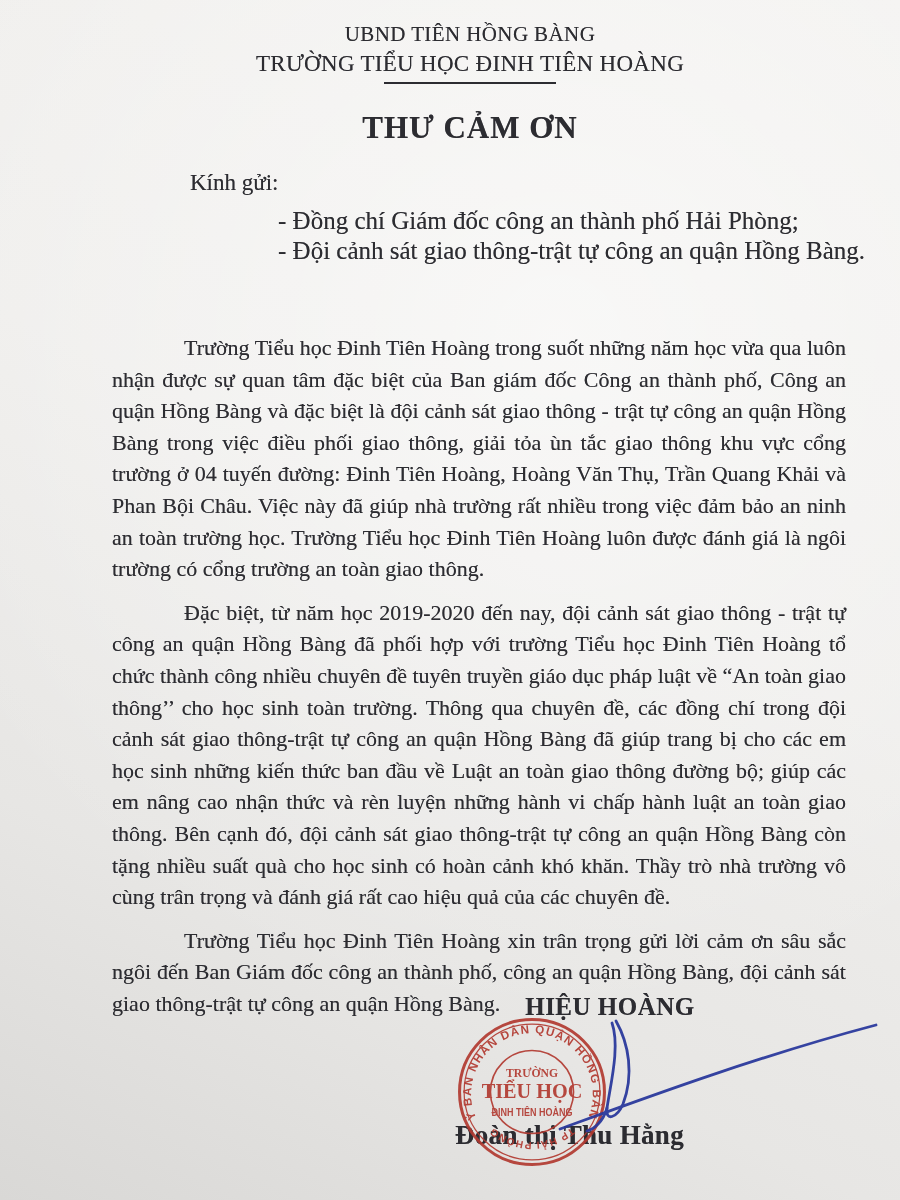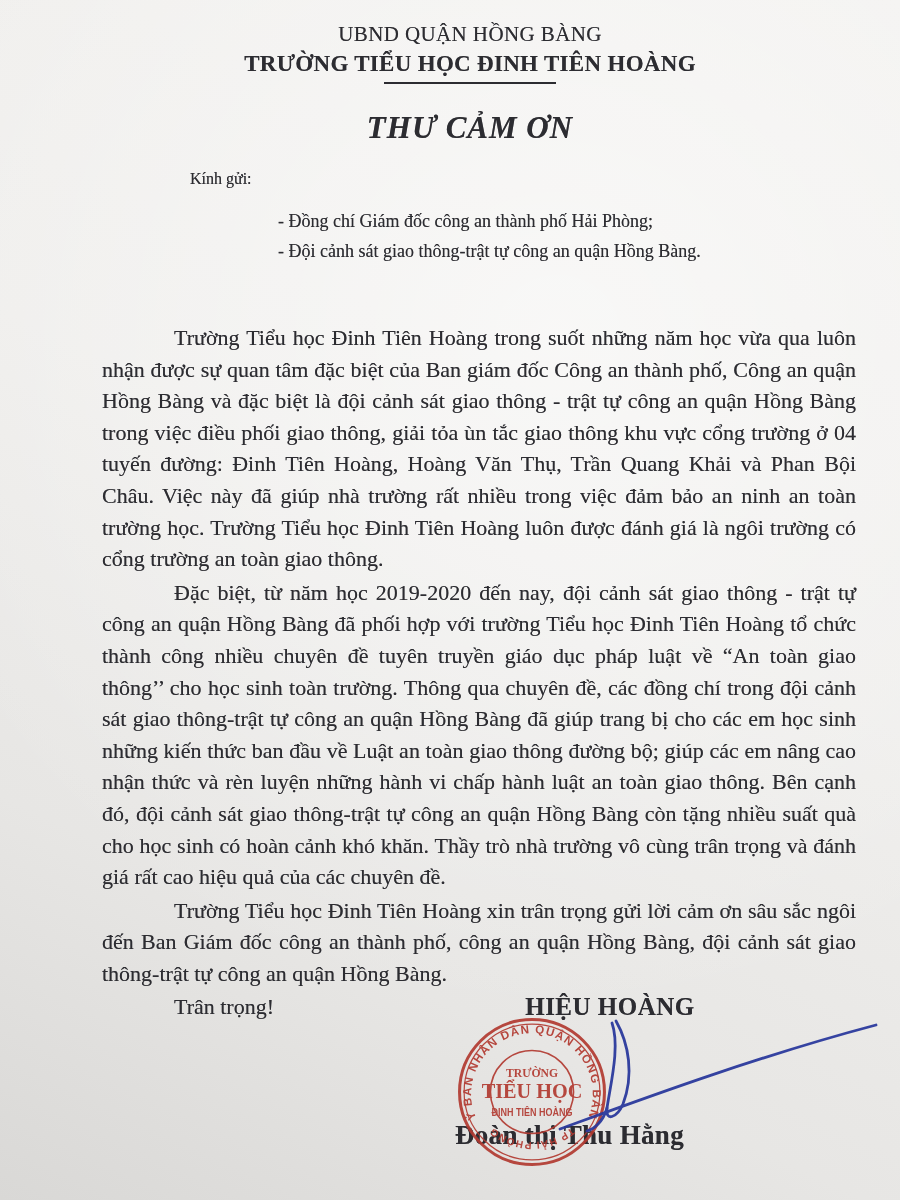--- a/index.html
+++ b/index.html
@@ -7,69 +7,68 @@
     width:900px;height:1200px;position:relative;overflow:hidden;
     font-family:"Liberation Serif","DejaVu Serif",serif;
     color:#2c2c31;
     background:
       radial-gradient(130% 95% at 62% 28%, rgba(255,255,255,0.55), rgba(255,255,255,0) 60%),
       linear-gradient(205deg,#f3f2f0 0%,#efeeec 45%,#e7e6e4 75%,#d9d8d6 100%);
   }
   .soft{ text-shadow:0 0 .6px rgba(44,44,49,.55); }
   .header{ position:absolute; top:22px; left:40px; width:860px; text-align:center; }
   .org-line{ font-size:21px; letter-spacing:.4px; }
-  .school-line{ font-size:23px; font-weight:bold; margin-top:4px; letter-spacing:.3px; }
+  .school-line{ font-size:23px; font-weight:normal; margin-top:4px; letter-spacing:.3px; }
   .school-underline{ width:172px; height:2px; background:#2c2c31; margin:5px auto 0; }
   .title{ position:absolute; top:110px; left:40px; width:860px; text-align:center;
-          font-size:31px; font-weight:bold; letter-spacing:1px;font-style:italic; }
-  .salutation{ position:absolute; top:170px; left:190px; font-size:16px; }
-  .recipients{ position:absolute; top:206px; left:278px; font-size:18px; line-height:30px; }
+          font-size:31px; font-weight:bold; letter-spacing:1px; }
+  .salutation{ position:absolute; top:170px; left:190px; font-size:23px; }
+  .recipients{ position:absolute; top:206px; left:278px; font-size:25px; line-height:30px; }
   .body-block{
     position:absolute; top:320px; left:100px; width:758px;
     font-size:22px; line-height:31.6px; text-align:justify;
   }
-  .body-block p{ margin:2px; text-indent:72px; }
+  .body-block p{ margin:12px; text-indent:72px; }
   .closing{ text-align:left; }
   .sig-title{ position:absolute; top:993px; left:455px; width:310px; text-align:center;
               font-size:25px; font-weight:bold; letter-spacing:.5px; }
   .stamp{ position:absolute; top:1016px; left:456px; width:152px; height:152px; z-index:2; opacity:.92; }
   .signature{ position:absolute; top:1012px; left:546px; width:344px; height:128px; z-index:3; }
   .signer{ position:absolute; top:1120px; left:455px; width:380px; 
            font-size:27px; font-weight:bold; z-index:1; letter-spacing:.3px; }
   .stamp text{ font-weight:bold; }
   .ring-text{ font-family:"Liberation Sans","DejaVu Sans",sans-serif; font-size:11.5px; letter-spacing:1.2px; }
   .ring-text-bottom{ font-family:"Liberation Sans","DejaVu Sans",sans-serif; font-size:10px; letter-spacing:1px; }
   .stamp-serif{ font-family:"Liberation Serif","DejaVu Serif",serif; }
   .stamp-sans{ font-family:"Liberation Sans","DejaVu Sans",sans-serif; }
 </style>
 </head>
 <body>
 
 <div>
 
   <div class="header">
-    <div class="org-line soft">UBND QUẬN HỒNG BÀNG</div>
+    <div class="org-line soft">UBND TIÊN HỒNG BÀNG</div>
     <div class="school-line soft">TRƯỜNG TIỂU HỌC ĐINH TIÊN HOÀNG</div>
     <div class="school-underline"></div>
   </div>
 
   <div class="title soft">THƯ CẢM ƠN</div>
 
   <div class="salutation soft">Kính gửi:</div>
 
   <div class="recipients">
     <div class="soft">- Đồng chí Giám đốc công an thành phố Hải Phòng;</div>
     <div class="soft">- Đội cảnh sát giao thông-trật tự công an quận Hồng Bàng.</div>
   </div>
 
   <div class="body-block">
     <p class="soft">Trường Tiểu học Đinh Tiên Hoàng trong suốt những năm học vừa qua luôn nhận được sự quan tâm đặc biệt của Ban giám đốc Công an thành phố, Công an quận Hồng Bàng và đặc biệt là đội cảnh sát giao thông - trật tự công an quận Hồng Bàng trong việc điều phối giao thông, giải tỏa ùn tắc giao thông khu vực cổng trường ở 04 tuyến đường: Đinh Tiên Hoàng, Hoàng Văn Thụ, Trần Quang Khải và Phan Bội Châu. Việc này đã giúp nhà trường rất nhiều trong việc đảm bảo an ninh an toàn trường học. Trường Tiểu học Đinh Tiên Hoàng luôn được đánh giá là ngôi trường có cổng trường an toàn giao thông.</p>
     <p class="soft">Đặc biệt, từ năm học 2019-2020 đến nay, đội cảnh sát giao thông - trật tự công an quận Hồng Bàng đã phối hợp với trường Tiểu học Đinh Tiên Hoàng tổ chức thành công nhiều chuyên đề tuyên truyền giáo dục pháp luật về “An toàn giao thông’’ cho học sinh toàn trường. Thông qua chuyên đề, các đồng chí trong đội cảnh sát giao thông-trật tự công an quận Hồng Bàng đã  giúp trang bị cho các em học sinh những kiến thức ban đầu về Luật an toàn giao thông đường bộ; giúp các em nâng cao nhận thức và rèn luyện những hành vi chấp hành luật an toàn giao thông. Bên cạnh đó, đội cảnh sát giao thông-trật tự công an quận Hồng Bàng còn tặng nhiều suất quà cho học sinh có hoàn cảnh khó khăn. Thầy trò nhà trường vô cùng trân trọng và đánh giá rất cao hiệu quả của các chuyên đề.</p>
     <p class="soft">Trường Tiểu học Đinh Tiên Hoàng xin trân trọng gửi lời cảm ơn sâu sắc ngôi đến Ban Giám đốc công an thành phố, công an quận Hồng Bàng, đội cảnh sát giao thông-trật tự công an quận Hồng Bàng.</p>
-    <p class="soft closing">Trân trọng!</p>
   </div>
 
   <div class="sig-title soft">HIỆU HOÀNG</div>
 
   <svg class="stamp" viewBox="0 0 150 150" xmlns="http://www.w3.org/2000/svg">
     <g stroke="#b23a31" fill="none">
       <circle cx="75" cy="75" r="71.5" stroke-width="3"></circle>
       <circle cx="75" cy="75" r="67" stroke-width="1.2"></circle>
       <circle cx="75" cy="75" r="41" stroke-width="1.6"></circle>
     </g>

